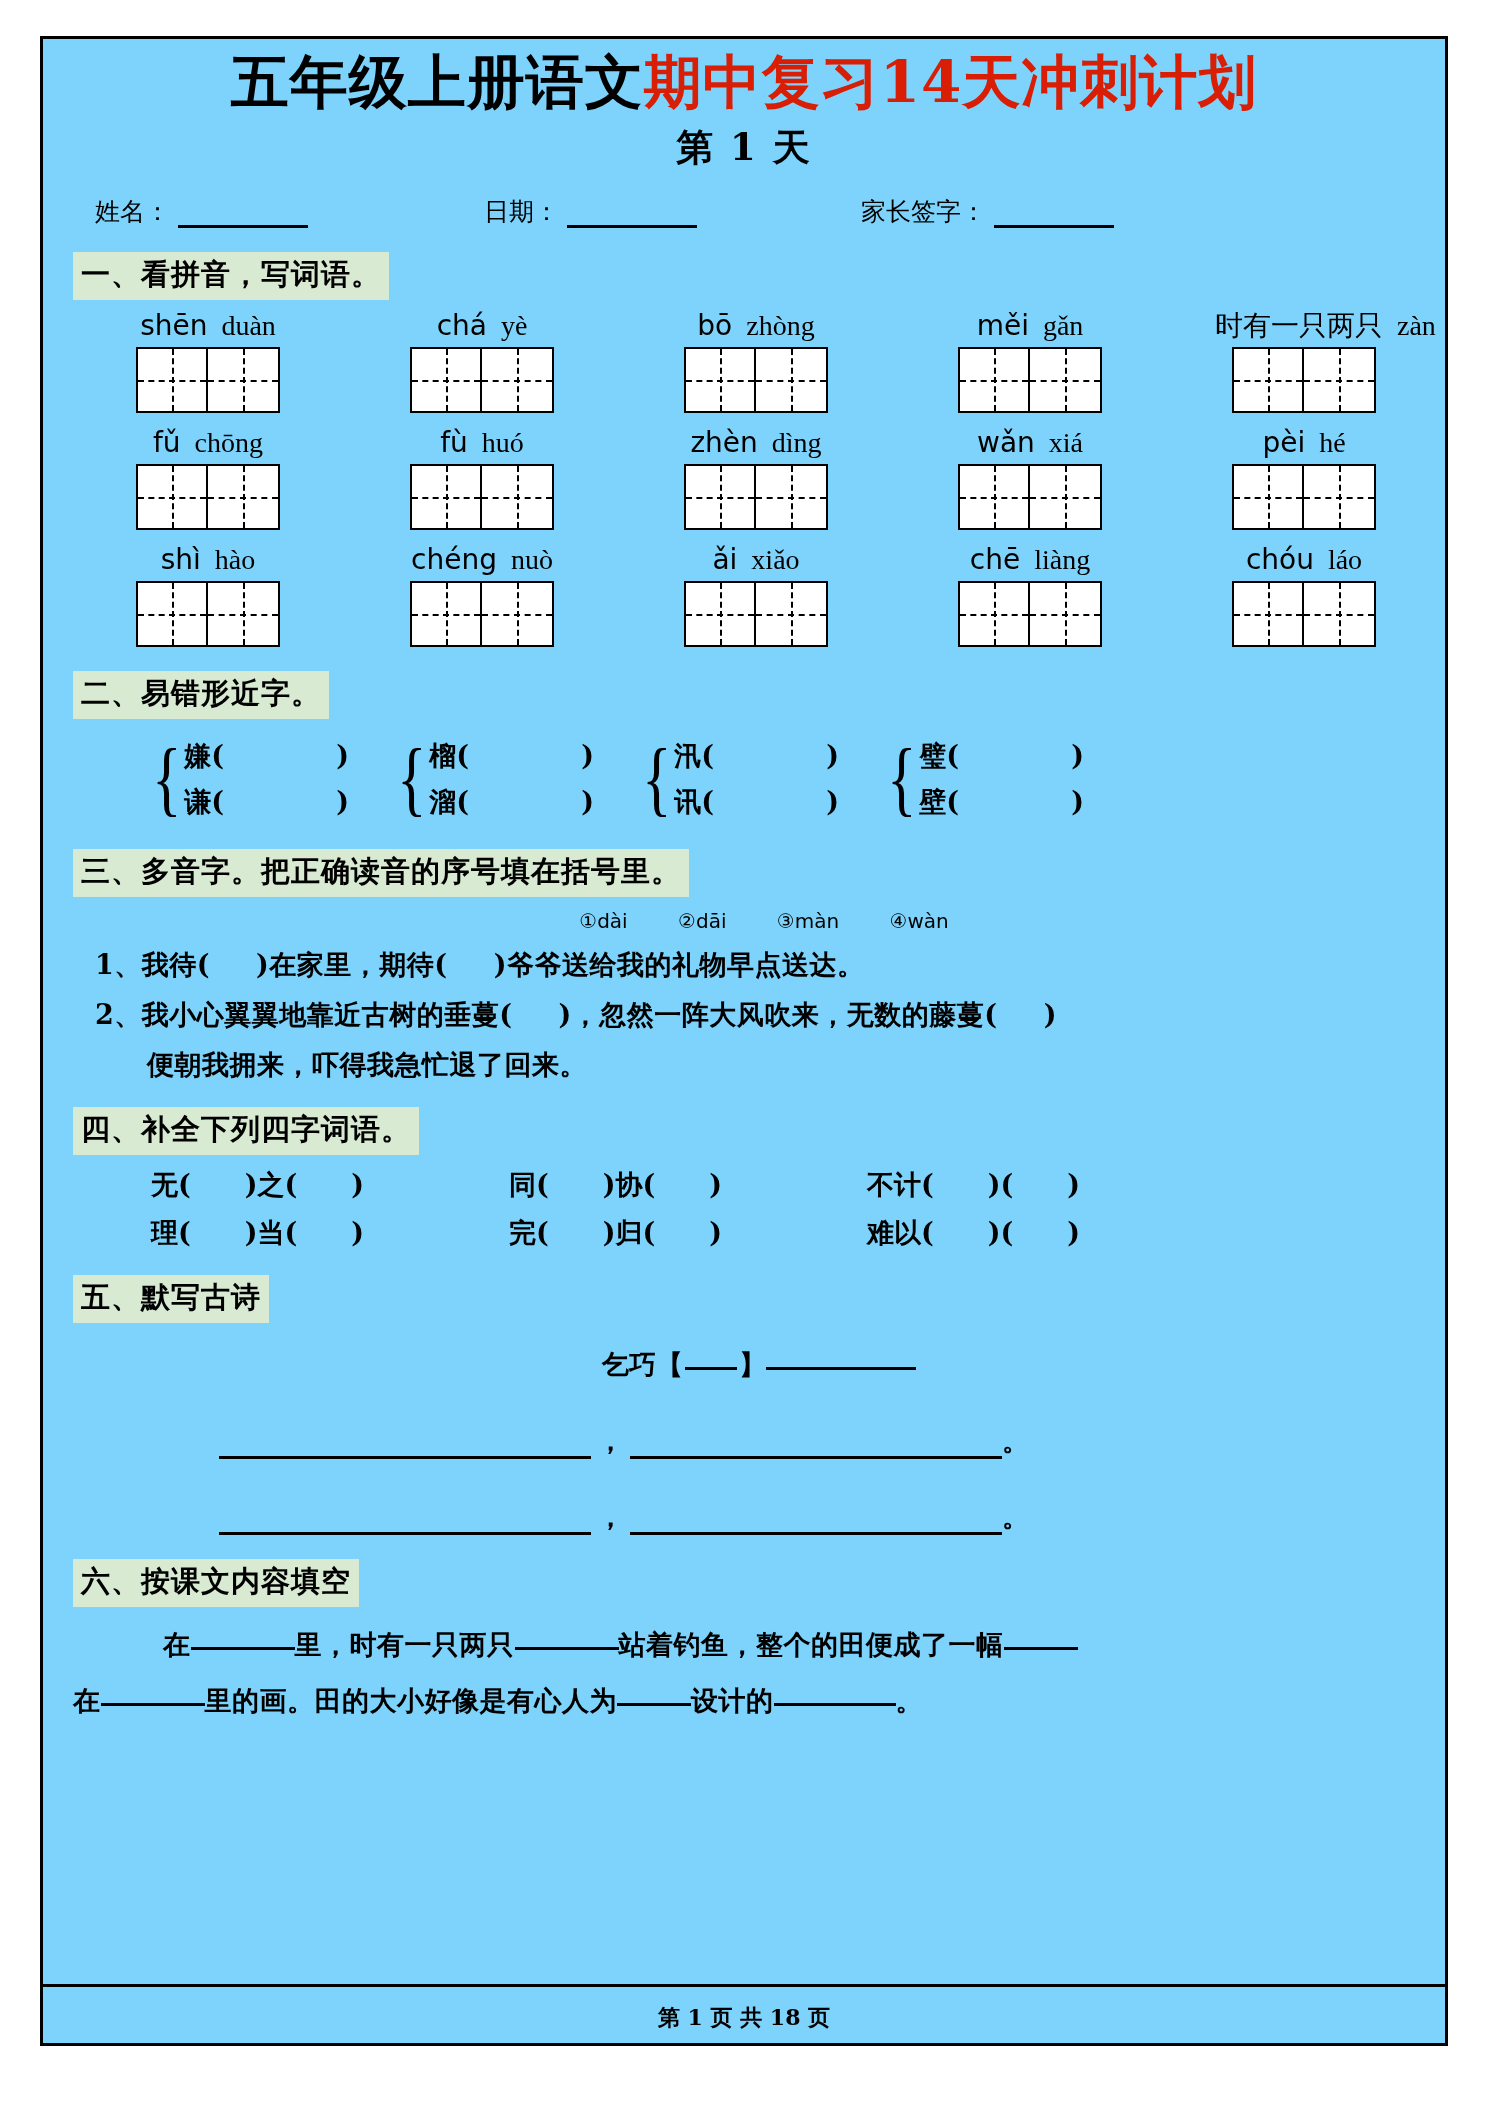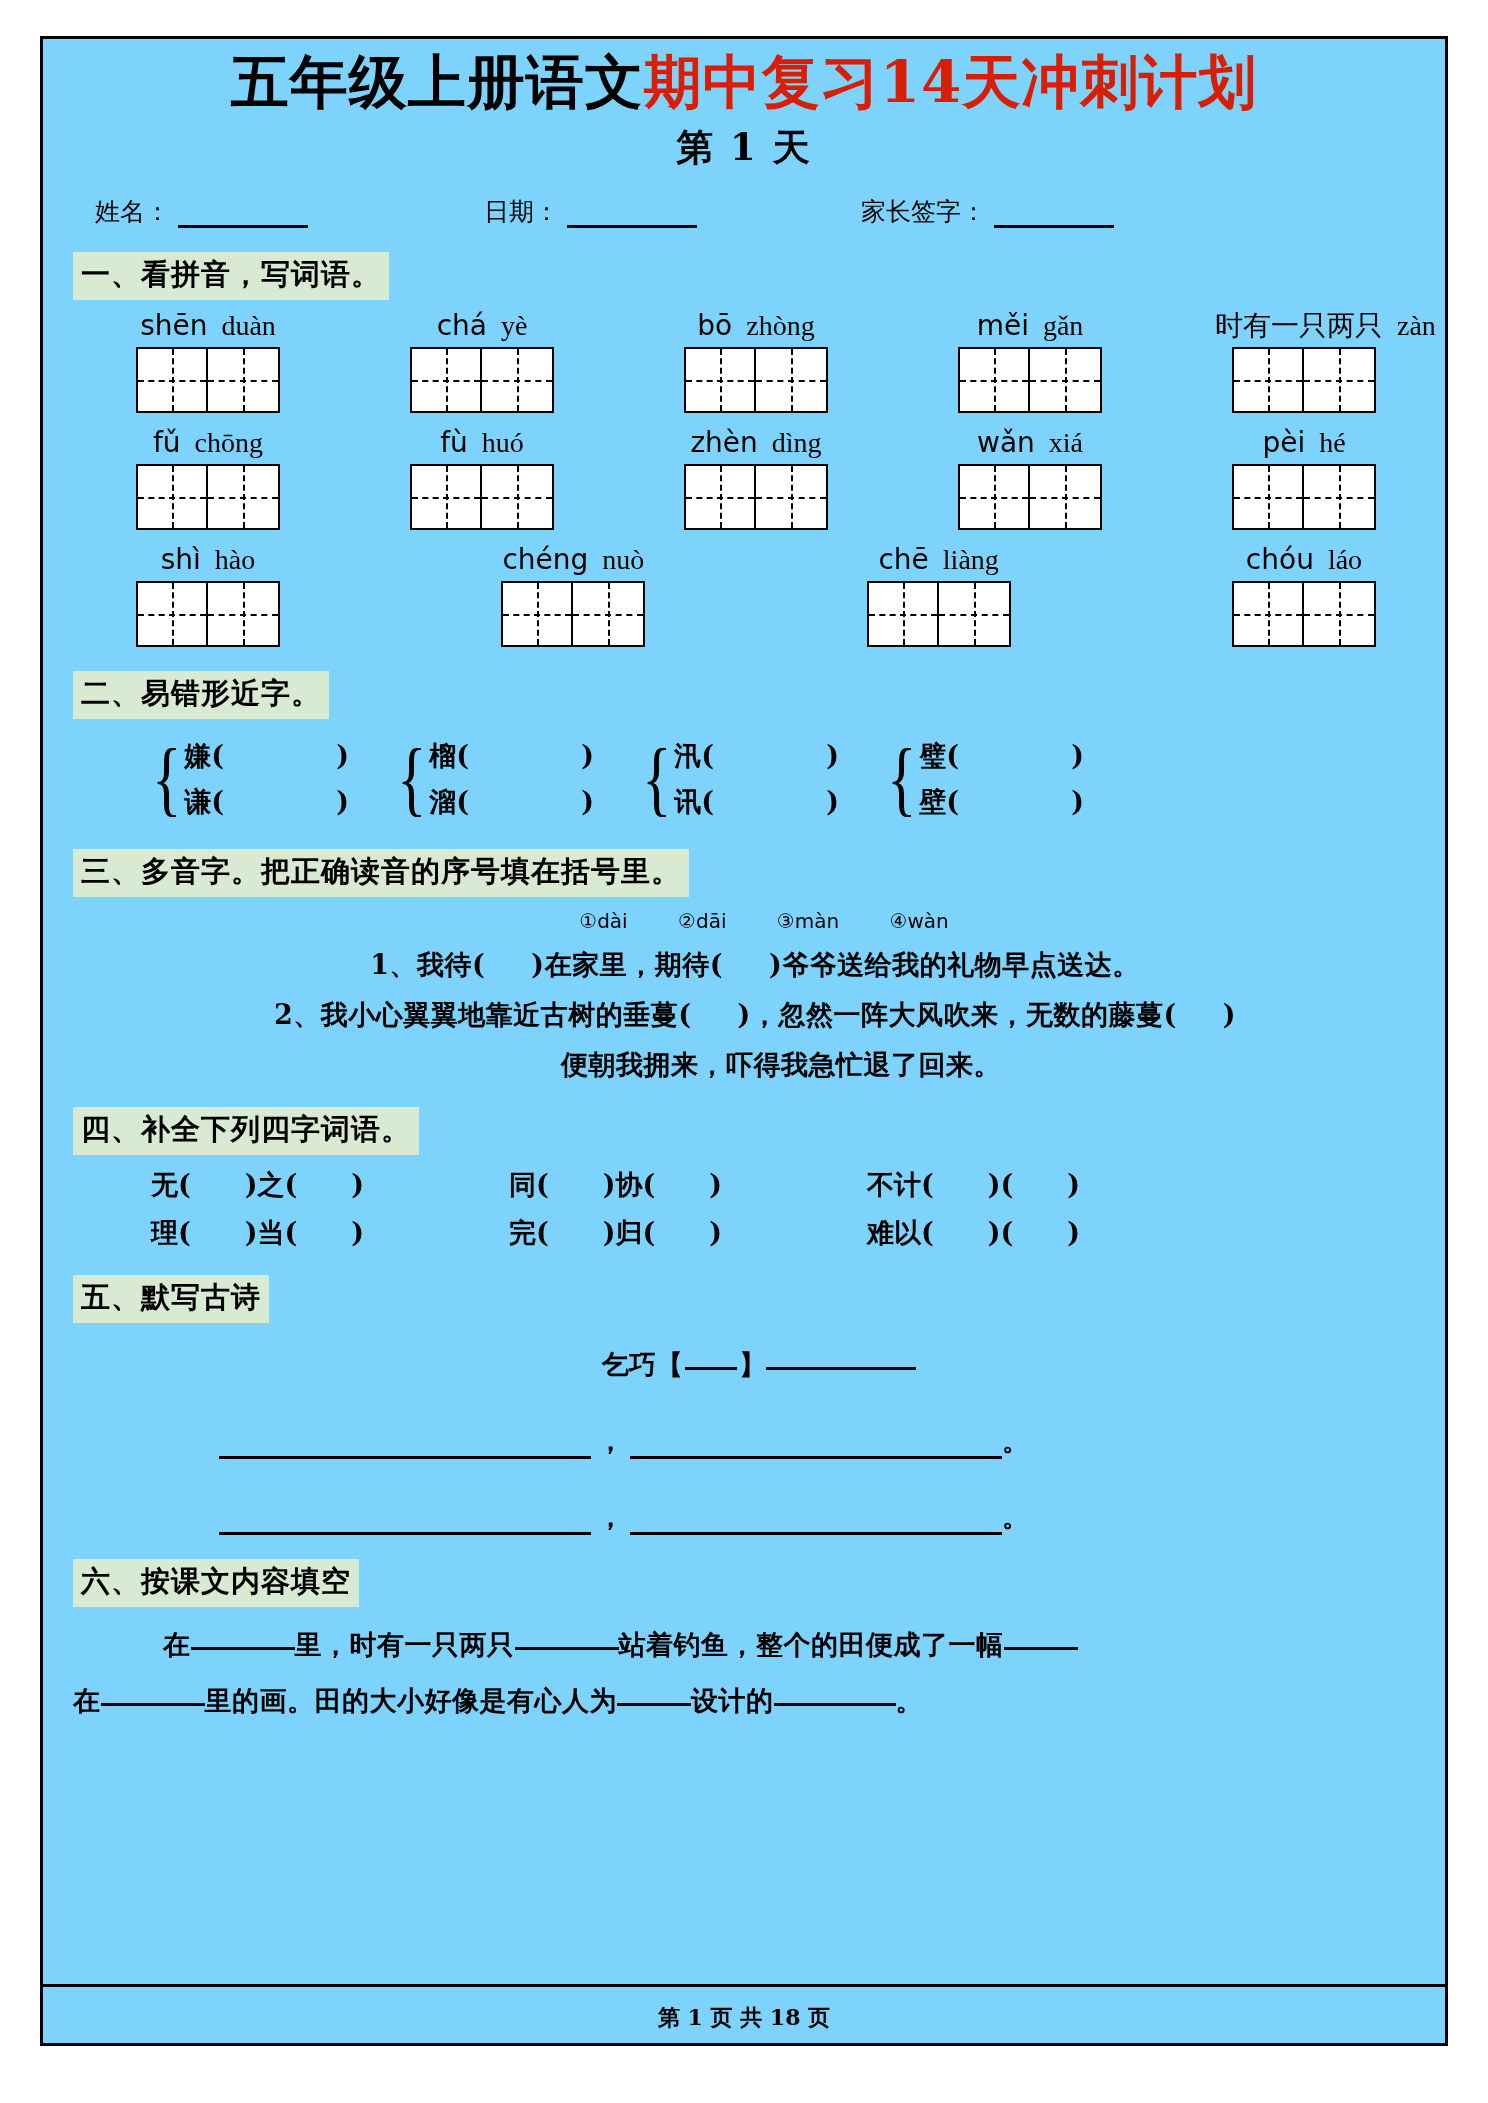--- a/index.html
+++ b/index.html
@@ -177,21 +177,20 @@
     padding-left: 40px;
   }
   .options span { margin: 0 22px; }
   .qline {
     font-size: 27px;
     font-weight: bold;
     margin-top: 14px;
     padding-left: 22px;
     letter-spacing: 0.5px;
     font-family: "DejaVu Serif", "Liberation Serif", serif;
-    text-align: center;
   }
   .qline.indent { padding-left: 74px; }
   .gapS { display: inline-block; width: 46px; }
 
   
   .idiom-row {
     display: flex;
     margin-top: 12px;
     padding-left: 78px;
     font-size: 27px;
@@ -371,20 +370,27 @@
       <div class="py-row">
         <div class="py-cell">
           <div class="py-text"><span>shì</span><span class="p2">hào</span></div>
           <div class="grid-row">
               <div class="tzg"></div>
               <div class="tzg"></div>
             </div>
         </div>
         <div class="py-cell">
           <div class="py-text"><span>chéng</span><span class="p2">nuò</span></div>
+          <div class="grid-row">
+              <div class="tzg"></div>
+              <div class="tzg"></div>
+            </div>
+        </div>
+        <div class="py-cell">
+          <div class="py-text"><span>ǎi</span><span class="p2">xiǎo</span></div>
           <div class="grid-row">
               <div class="tzg"></div>
               <div class="tzg"></div>
             </div>
         </div>
         <div class="py-cell">
           <div class="py-text"><span>chē</span><span class="p2">liàng</span></div>
           <div class="grid-row">
               <div class="tzg"></div>
               <div class="tzg"></div>

